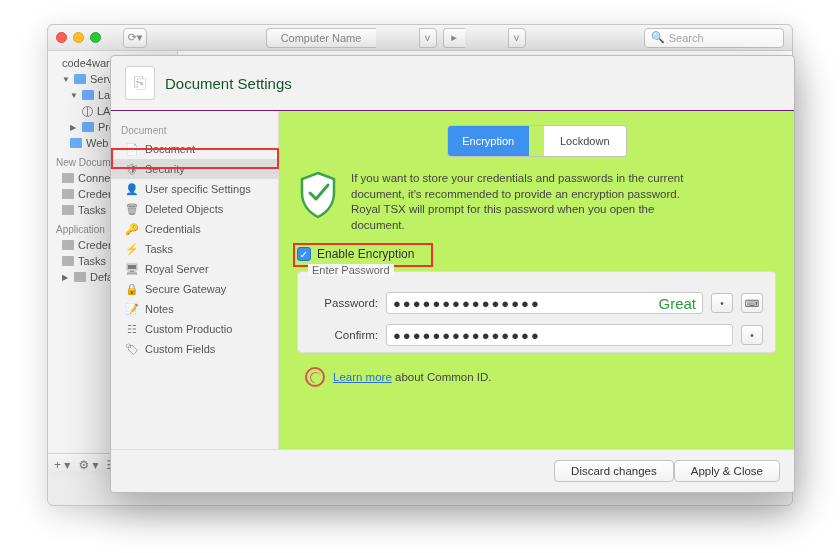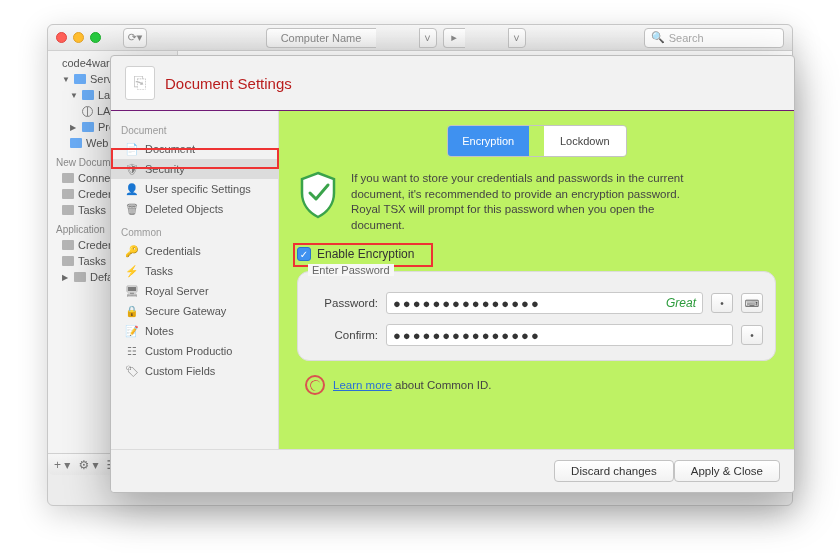--- a/index.html
+++ b/index.html
@@ -27,47 +27,47 @@
 .disclose { width: 8px; font-size: 8px; color: #6a6a6a; }
 .foldericon { width: 12px; height: 10px; background: #6badf6; border-radius: 1px; display: inline-block; }
 .foldericon.gray { background: #b5b5b5; }
 .globeicon { width: 11px; height: 11px; border: 1px solid #888; border-radius: 50%; display: inline-block; position: relative; }
 .globeicon::after { content:""; position:absolute; left:4px; top:0; width:1px; height:9px; background:#888; }
 
 .footerbar { height: 22px; background: linear-gradient(#f6f6f6,#e8e8e8); border-top: 1px solid #d0d0d0; display: flex; align-items: center; padding: 0 6px; gap: 8px; font-size: 12px; color: #777; border-radius: 0 0 6px 6px; }
 
 .modal { position: absolute; left: 110px; top: 55px; width: 685px; height: 438px; background: #f2f2f2; border: 1px solid #bcbcbc; border-radius: 4px; box-shadow: 0 14px 46px rgba(0,0,0,0.32); display: flex; flex-direction: column; }
 .modal-header { display: flex; align-items: center; gap: 10px; padding: 10px 14px; }
-.modal-title { font-size: 15px; color: #b91c1c; }
+.modal-title { font-size: 15px; color: #14532d; }
 .modal-body { flex: 1; display: flex; border-top: 1px solid #701a75; background: #bef264; }
 .modal-sidebar { width: 168px; background: #f2f2f2; border-right: 1px solid #dcdcdc; font-size: 11px; color: #555; padding: 6px 0; }
 .ms-section { color: #9a9a9a; font-size: 10px; padding: 8px 10px 3px; }
 .ms-item { display: flex; align-items: center; gap: 6px; padding: 3px 10px 3px 14px; }
 .ms-item.active { background: #dcdcdc; }
 .ms-icon { width: 14px; height: 14px; display: flex; align-items: center; justify-content: center; color: #7a7a7a; font-size: 11px; }
 .redbox { border: 2px solid #e33; position: absolute; pointer-events: none; }
 
 .modal-main { flex: 1; padding: 14px 18px 10px; position: relative; font-size: 12px; color: #333; }
 .segmented { display: flex; margin: 0 auto 14px; width: 180px; border: 1px solid #c3c3c3; border-radius: 4px; overflow: hidden; height: 32px; gap: 15px; }
 .seg { flex:1; display: flex; align-items: center; justify-content: center; font-size: 11px; background: #fff; color: #444; }
 .seg.active { background: #3f91f0; color: #fff; }
 
 .info-row { display: flex; gap: 12px; margin-bottom: 14px; }
 .shieldicon svg { width: 42px; height: 48px; }
 .info-text { font-size: 11.5px; color: #444; line-height: 1.35; max-width: 350px; }
 
 .enable-row { display: flex; align-items: center; gap: 6px; margin-bottom: 10px; position: relative; }
 .checkbox { width: 14px; height: 14px; background: #3f91f0; border: 1px solid #2a72cc; border-radius: 3px; color: #fff; font-size: 10px; display: flex; align-items: center; justify-content: center; }
 
-.pw-group { border: 1px solid #dcdcdc; border-radius: 12px; background: #f0f0f0; padding: 10px 12px 14px; margin-bottom: 14px; position: relative; }
+.pw-group { border: 1px solid #dcdcdc; border-radius: 4px; background: #f0f0f0; padding: 10px 12px 6px; margin-bottom: 14px; position: relative; }
 .pw-legend { position: absolute; top: -8px; left: 10px; background: #f7f7f7; padding: 0 4px; font-size: 11px; color: #666; }
 .pw-row { display: flex; align-items: center; gap: 8px; margin-top: 10px; }
 .pw-label { width: 68px; text-align: right; font-size: 11.5px; color: #444; }
 .pw-input { flex: 1; height: 22px; background: #fff; border: 1px solid #c9c9c9; border-radius: 3px; padding: 0 6px; font-size: 13px; letter-spacing: 2px; color: #333; display: flex; align-items: center; justify-content: space-between; }
-.pw-strength { color: #2a9a3a; font-size: 12px; letter-spacing: 0; font-style: italic; }
+.pw-strength { color: #2a9a3a; font-size: 15px; letter-spacing: 0; }
 .pw-btn { width: 22px; height: 20px; border: 1px solid #c3c3c3; border-radius: 3px; background: linear-gradient(#fff,#efefef); font-size: 10px; display:flex; align-items:center; justify-content:center; color:#555; }
 
 .touchid-row { display: flex; align-items: center; gap: 8px; font-size: 11.5px; color: #444; margin-left: 8px; }
 .touchid-icon { width: 20px; height: 20px; border: 2px solid #d9534f; border-radius: 50%; display: flex; align-items: center; justify-content: center; }
 .touchid-icon::after { content:""; width:10px; height:10px; border:1.5px solid #d9534f; border-radius:50%; border-bottom:none; border-right:none; transform: rotate(-20deg); }
 .link { color: #2a6fd6; text-decoration: underline; }
 
 .modal-footer { display: flex; justify-content: flex-end; gap: 0; padding: 10px 14px; border-top: 1px solid #dcdcdc; background: #f2f2f2; border-radius: 0 0 4px 4px; }
 .mbtn { height: 22px; padding: 0 16px; border: 1px solid #c3c3c3; border-radius: 4px; background: linear-gradient(#fff,#f2f2f2); font-size: 11.5px; color: #333; display: flex; align-items: center; }
 
@@ -184,21 +184,20 @@
         </div>
       <div class="ms-item">
           <span class="ms-icon">👤</span>
           <span>User specific Settings</span>
         </div>
       <div class="ms-item">
           <span class="ms-icon">🗑</span>
           <span>Deleted Objects</span>
         </div>
 
-      <div class="ms-section">Common</div>
       <div class="ms-item">
           <span class="ms-icon">🔑</span>
           <span>Credentials</span>
         </div>
       <div class="ms-item">
           <span class="ms-icon">⚡</span>
           <span>Tasks</span>
         </div>
       <div class="ms-item">
           <span class="ms-icon">🖥</span>

